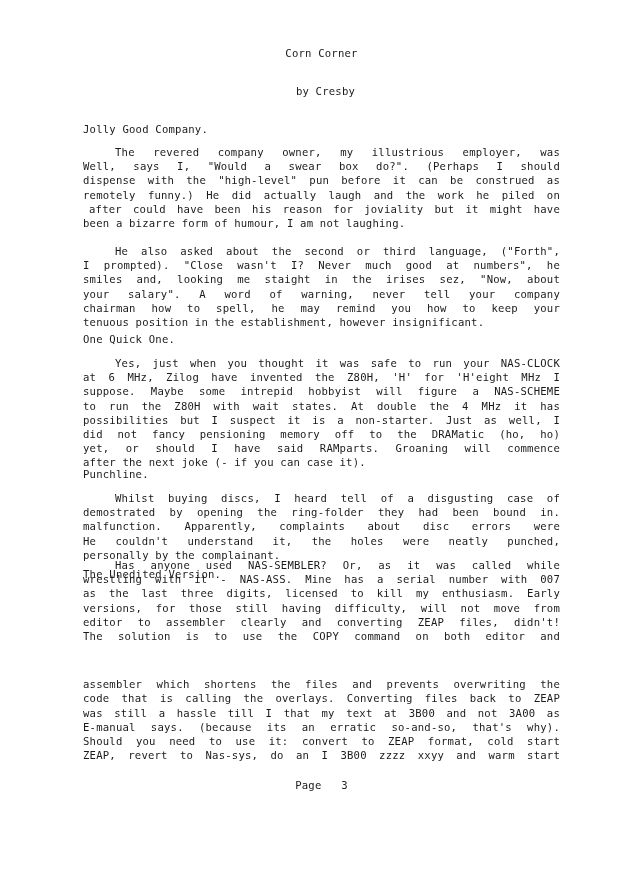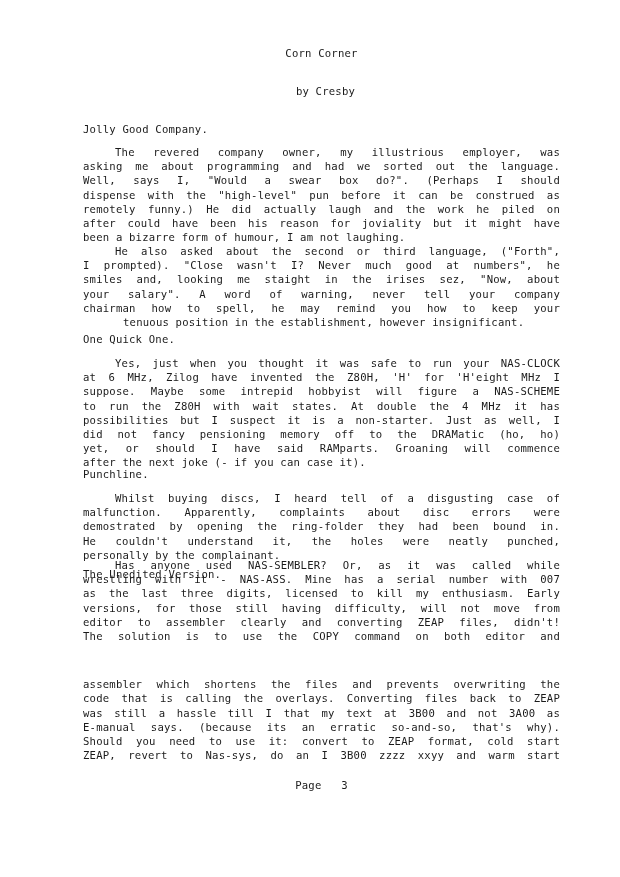--- a/index.html
+++ b/index.html
@@ -23,53 +23,52 @@
 </head>
 <body>
 
 <div class="page">
   <div class="title">Corn Corner</div>
   <div class="byline">by Cresby</div>
 
   <div class="heading" style="top:123px">Jolly Good Company.</div>
   <div class="para" style="top:145px">
     <span class="ln" style="padding-left: 32px; white-space: normal;">The revered company  owner,  my  illustrious  employer,  was</span>
-    <span class="ln" style="white-space: normal;">asking me about programming and had we sorted out the  language.</span>
     <span class="ln" style="white-space: normal;">Well, says I,  "Would  a  swear  box  do?".  (Perhaps  I  should</span>
     <span class="ln" style="white-space: normal;">dispense with the "high-level" pun before it can be construed as</span>
     <span class="ln" style="white-space: normal;">remotely funny.) He did actually laugh and the work he piled  on</span>
-    <span class="ln" style="white-space: normal;">after could have been his reason for joviality but it might have</span>
+    <span class="ln" style="white-space: normal; margin-left: 6px;">after could have been his reason for joviality but it might have</span>
     <span class="ln last" style="white-space: normal;">been a bizarre form of humour, I am not laughing.</span>
   </div>
   <div class="para" style="top:244px">
     <span class="ln" style="padding-left: 32px; white-space: normal;">He also asked about the second or third language,  ("Forth",</span>
     <span class="ln" style="white-space: normal;">I prompted). "Close wasn't I? Never much good  at  numbers",  he</span>
     <span class="ln" style="white-space: normal;">smiles and, looking me staight in the irises  sez,  "Now,  about</span>
     <span class="ln" style="white-space: normal;">your salary".  A  word  of  warning,  never  tell  your  company</span>
     <span class="ln" style="white-space: normal;">chairman how to spell, he  may  remind  you  how  to  keep  your</span>
-    <span class="ln last" style="white-space: normal; margin-left: 40px;">tenuous position in the establishment, however insignificant.</span>
+    <span class="ln last" style="white-space: normal;">tenuous position in the establishment, however insignificant.</span>
   </div>
 
   <div class="heading" style="top:333px">One Quick One.</div>
   <div class="para" style="top:356px">
     <span class="ln" style="padding-left: 32px; white-space: normal;">Yes, just when you thought it was safe to run your NAS-CLOCK</span>
     <span class="ln" style="white-space: normal;">at 6 MHz, Zilog have invented the Z80H, 'H' for 'H'eight  MHz  I</span>
     <span class="ln" style="white-space: normal;">suppose. Maybe some intrepid hobbyist will figure  a  NAS-SCHEME</span>
     <span class="ln" style="white-space: normal;">to run the Z80H with wait states. At double the  4  MHz  it  has</span>
     <span class="ln" style="white-space: normal;">possibilities but I suspect it is a non-starter. Just as well, I</span>
     <span class="ln" style="white-space: normal;">did not fancy pensioning memory off to  the  DRAMatic  (ho,  ho)</span>
     <span class="ln" style="white-space: normal;">yet, or should I have  said  RAMparts.  Groaning  will  commence</span>
     <span class="ln last" style="white-space: normal;">after the next joke (- if you can case it).</span>
   </div>
 
   <div class="heading" style="top:468px">Punchline.</div>
   <div class="para" style="top:491px">
     <span class="ln" style="padding-left: 32px; white-space: normal;">Whilst buying discs, I heard tell of a  disgusting  case  of</span>
+    <span class="ln" style="white-space: normal;">demostrated by opening the ring-folder they had been  bound  in.</span>
     <span class="ln" style="white-space: normal;">malfunction.  Apparently,  complaints  about  disc  errors  were</span>
-    <span class="ln" style="white-space: normal;">demostrated by opening the ring-folder they had been  bound  in.</span>
     <span class="ln" style="white-space: normal;">He couldn't  understand  it,  the  holes  were  neatly  punched,</span>
     <span class="ln last" style="white-space: normal;">personally by the complainant.</span>
   </div>
 
   <div class="heading" style="top:568px">The Unedited Version.</div>
   <div class="para" style="top:558px">
     <span class="ln" style="padding-left: 32px; white-space: normal;">Has anyone used NAS-SEMBLER?  Or, as  it  was  called  while</span>
     <span class="ln" style="white-space: normal;">wrestling with it - NAS-ASS. Mine has a serial number  with  007</span>
     <span class="ln" style="white-space: normal;">as the last three digits, licensed to kill my enthusiasm.  Early</span>
     <span class="ln" style="white-space: normal;">versions, for those still having difficulty, will not move  from</span>

